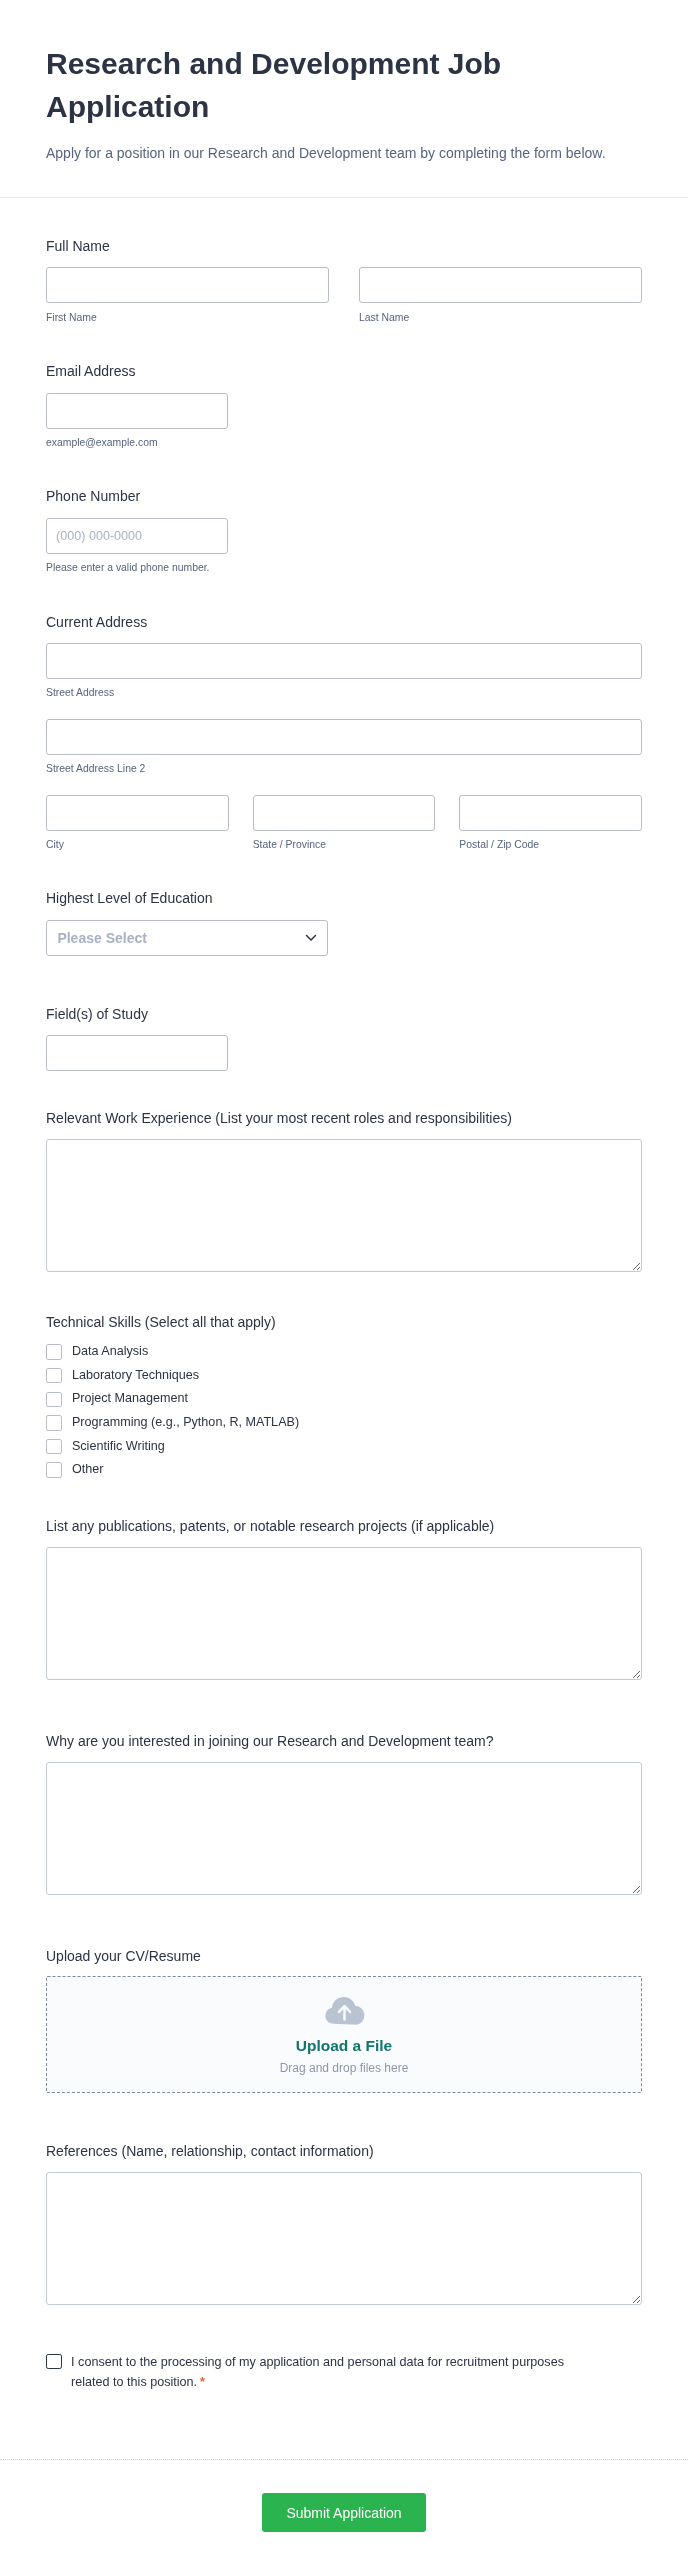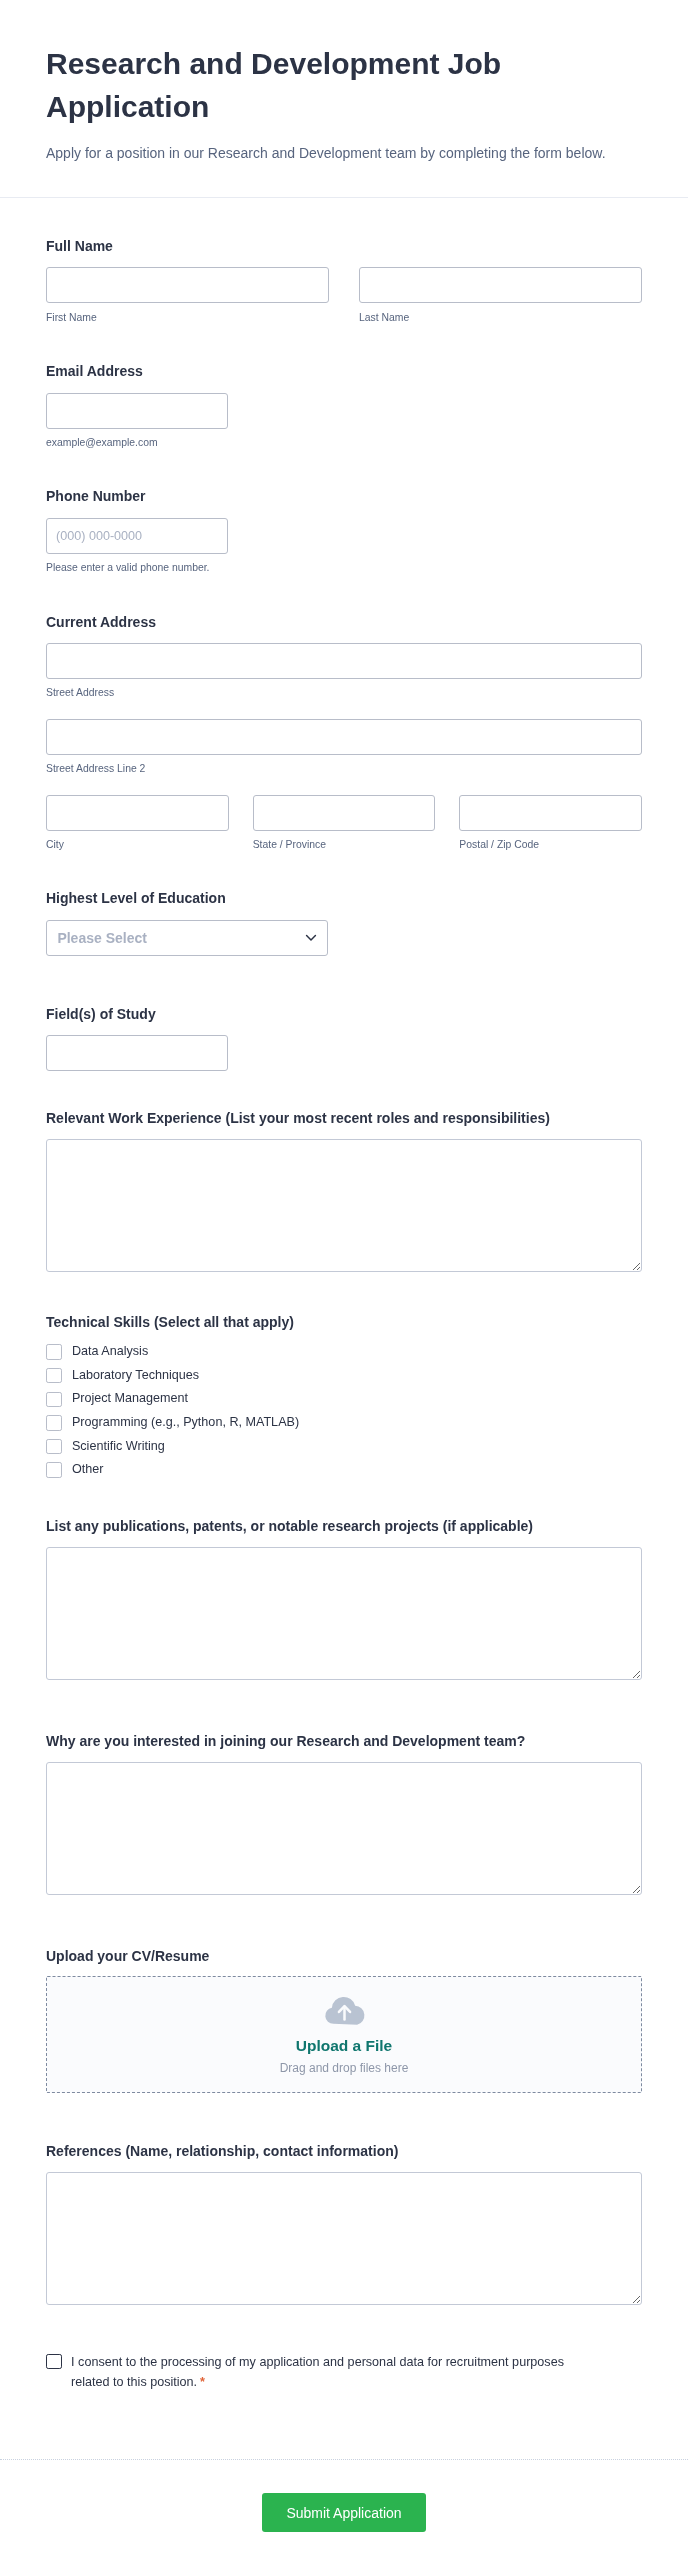--- a/index.html
+++ b/index.html
@@ -27,21 +27,21 @@
   }
   .header-divider { border: none; border-top: 0.7px solid #e8ebf2; width: 100%; }
 
   .form-body { padding: 1.5px 46px 0 46px; }
 
   .field { margin-top: 38px; }
   .field.gap-lg { margin-top: 49px; }
   .field-label {
     display: block;
     font-size: 14px;
-    font-weight: 700;
+    font-weight: 400;
     color: #2c3345;
     line-height: 1.3;
   }
   .control-row { margin-top: 12px; display: flex; gap: 30px; }
   .control-row.tight { gap: 24px; align-items: flex-end; }
   .col { flex: 1 1 0; min-width: 0; }
 
   input[type="text"] {
     width: 100%;
     height: 36px;

